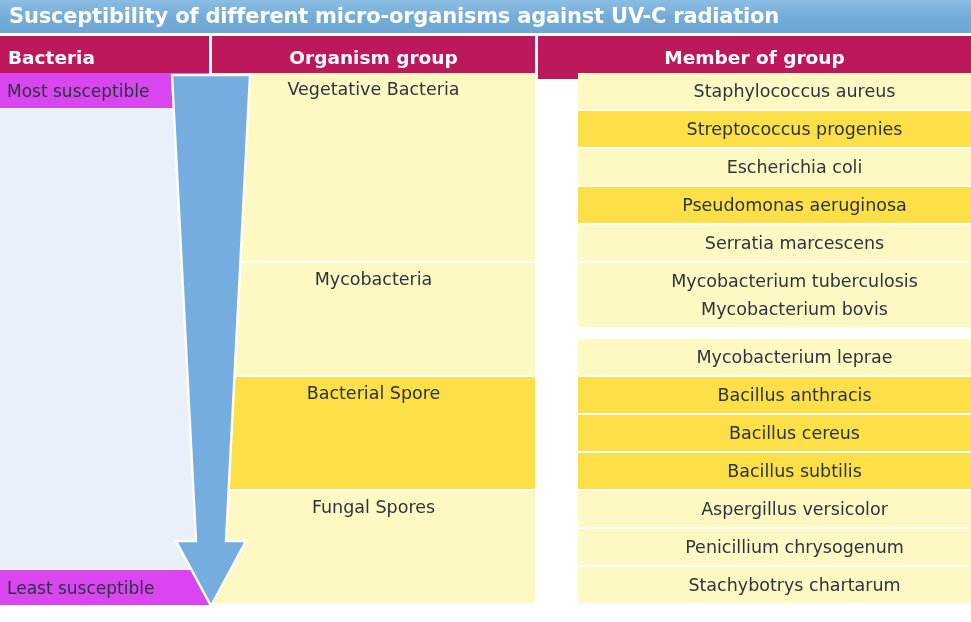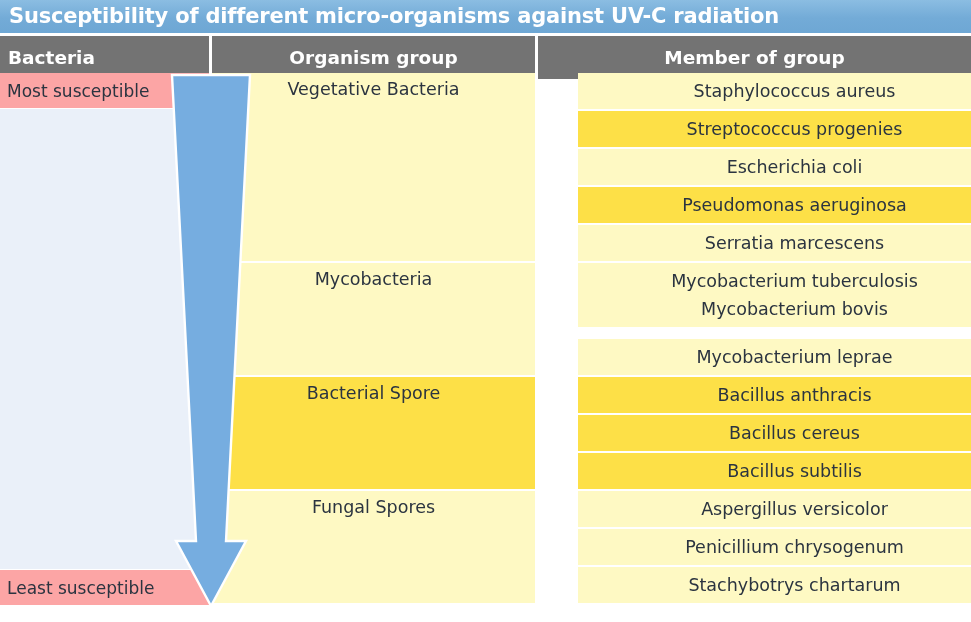--- a/index.html
+++ b/index.html
@@ -22,38 +22,38 @@
     position:absolute;left:9px;top:4px;
     font-size:21px;font-weight:bold;color:#ffffff;
     letter-spacing:-0.2px;white-space:nowrap;
     font-family:"DejaVu Sans","Liberation Sans",sans-serif;
   }
 
   
   .head-row{position:absolute;left:0;top:36px;width:971px;height:34px;}
   .head-cell{
     position:absolute;top:0;height:43px;
-    background:#737373;
+    background:#be185d;
     color:#ffffff;font-size:18.5px;font-weight:bold;
     display:flex;align-items:center;
     box-sizing:border-box;
     font-family:"DejaVu Sans","Liberation Sans",sans-serif;
   }
   .hc1{left:0;width:209px;justify-content:flex-start;padding-left:8px;}
   .hc2{left:212px;width:323px;justify-content:center;text-align:center;}
   .hc3{left:538px;width:433px;justify-content:center;}
 
   
   .body{position:absolute;left:0;top:73px;width:971px;height:533px;}
 
   
   .col1{position:absolute;left:0;top:0;width:209px;height:533px;}
   .susc-cell{
     position:absolute;left:0;width:209px;height:35px;
-    background:#fca5a5;
+    background:#d946ef;
     color:#2b3440;font-size:17px;
     display:flex;align-items:center;padding-left:7px;
     box-sizing:border-box;
     font-family:"DejaVu Sans","Liberation Sans",sans-serif;
   }
   .susc-top{top:0;}
   .susc-bottom{top:497px;}
   .col1-fill{
     position:absolute;left:0;top:36px;width:209px;height:460px;
     background:#eaf0f9;

